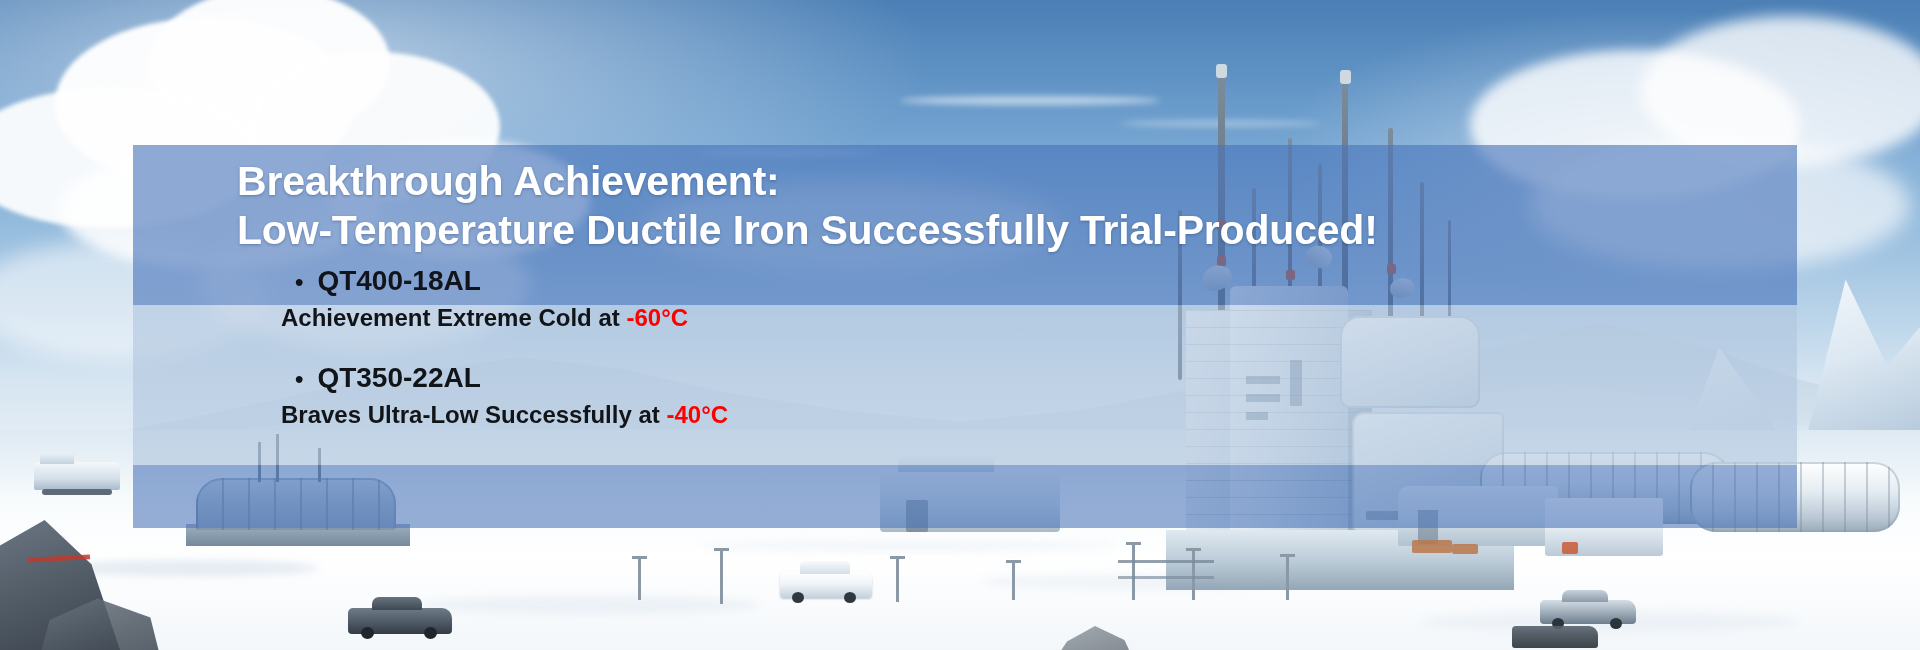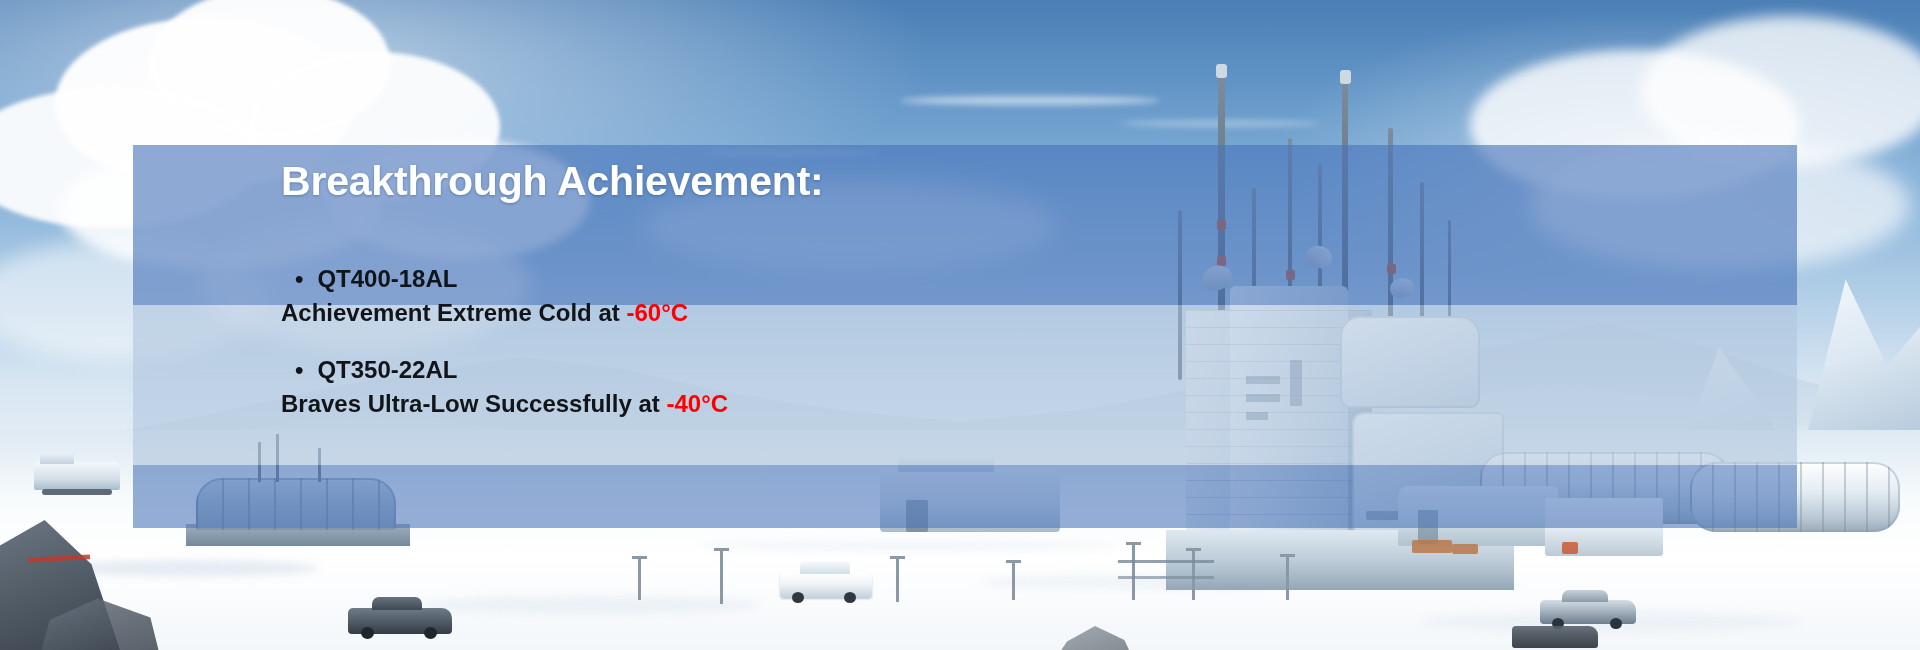--- a/index.html
+++ b/index.html
@@ -360,41 +360,40 @@
 
   .headline {
     position:absolute; left:104px; top:12px; width:1540px;
     color:#ffffff;
     font-size:41px;
     font-weight:bold;
     line-height:1.2;
     letter-spacing:-.2px;
     text-shadow:0 1px 3px rgba(20,45,80,.35);
     white-space:nowrap;
-    margin-left:44px;
   }
   .headline .hl-line { display:block; }
 
   .bullets {
     position:absolute; left:148px; top:118px; width:1200px;
     color:#111418;
     font-size:24px;
     font-weight:bold;
     line-height:1.32;
   }
   .bullet-group { margin-bottom:26px; }
   .bullet-group:last-child { margin-bottom:0; }
   .bullet-row {
     display:flex; align-items:baseline; gap:14px;
     padding-left:14px;
   }
   .bullet-dot {
     font-size:24px; line-height:1; color:#111418;
   }
-  .bullet-grade { font-size:24px; }
+  .bullet-grade { font-size:28px; }
   .bullet-desc { margin-top:2px; }
   .temp { color:#ff0000; }
 </style>
 </head>
 <body>
 
 <div class="banner">
 
   <div class="scene">
 
@@ -516,20 +515,21 @@
 
   <div class="overlay">
     <div class="band-title"></div>
     <div class="band-body"></div>
     <div class="band-foot"></div>
 
     <div class="overlay-content">
 
       <div class="headline">
         <span class="hl-line">Breakthrough Achievement:</span>
+        <span class="hl-line">Low-Temperature Ductile Iron Successfully Trial-Produced!</span>
       </div>
 
       <div class="bullets">
 
         <div class="bullet-group">
           <div class="bullet-row">
             <span class="bullet-dot">•</span>
             <span class="bullet-grade">QT400-18AL</span>
           </div>
           <div class="bullet-desc">

